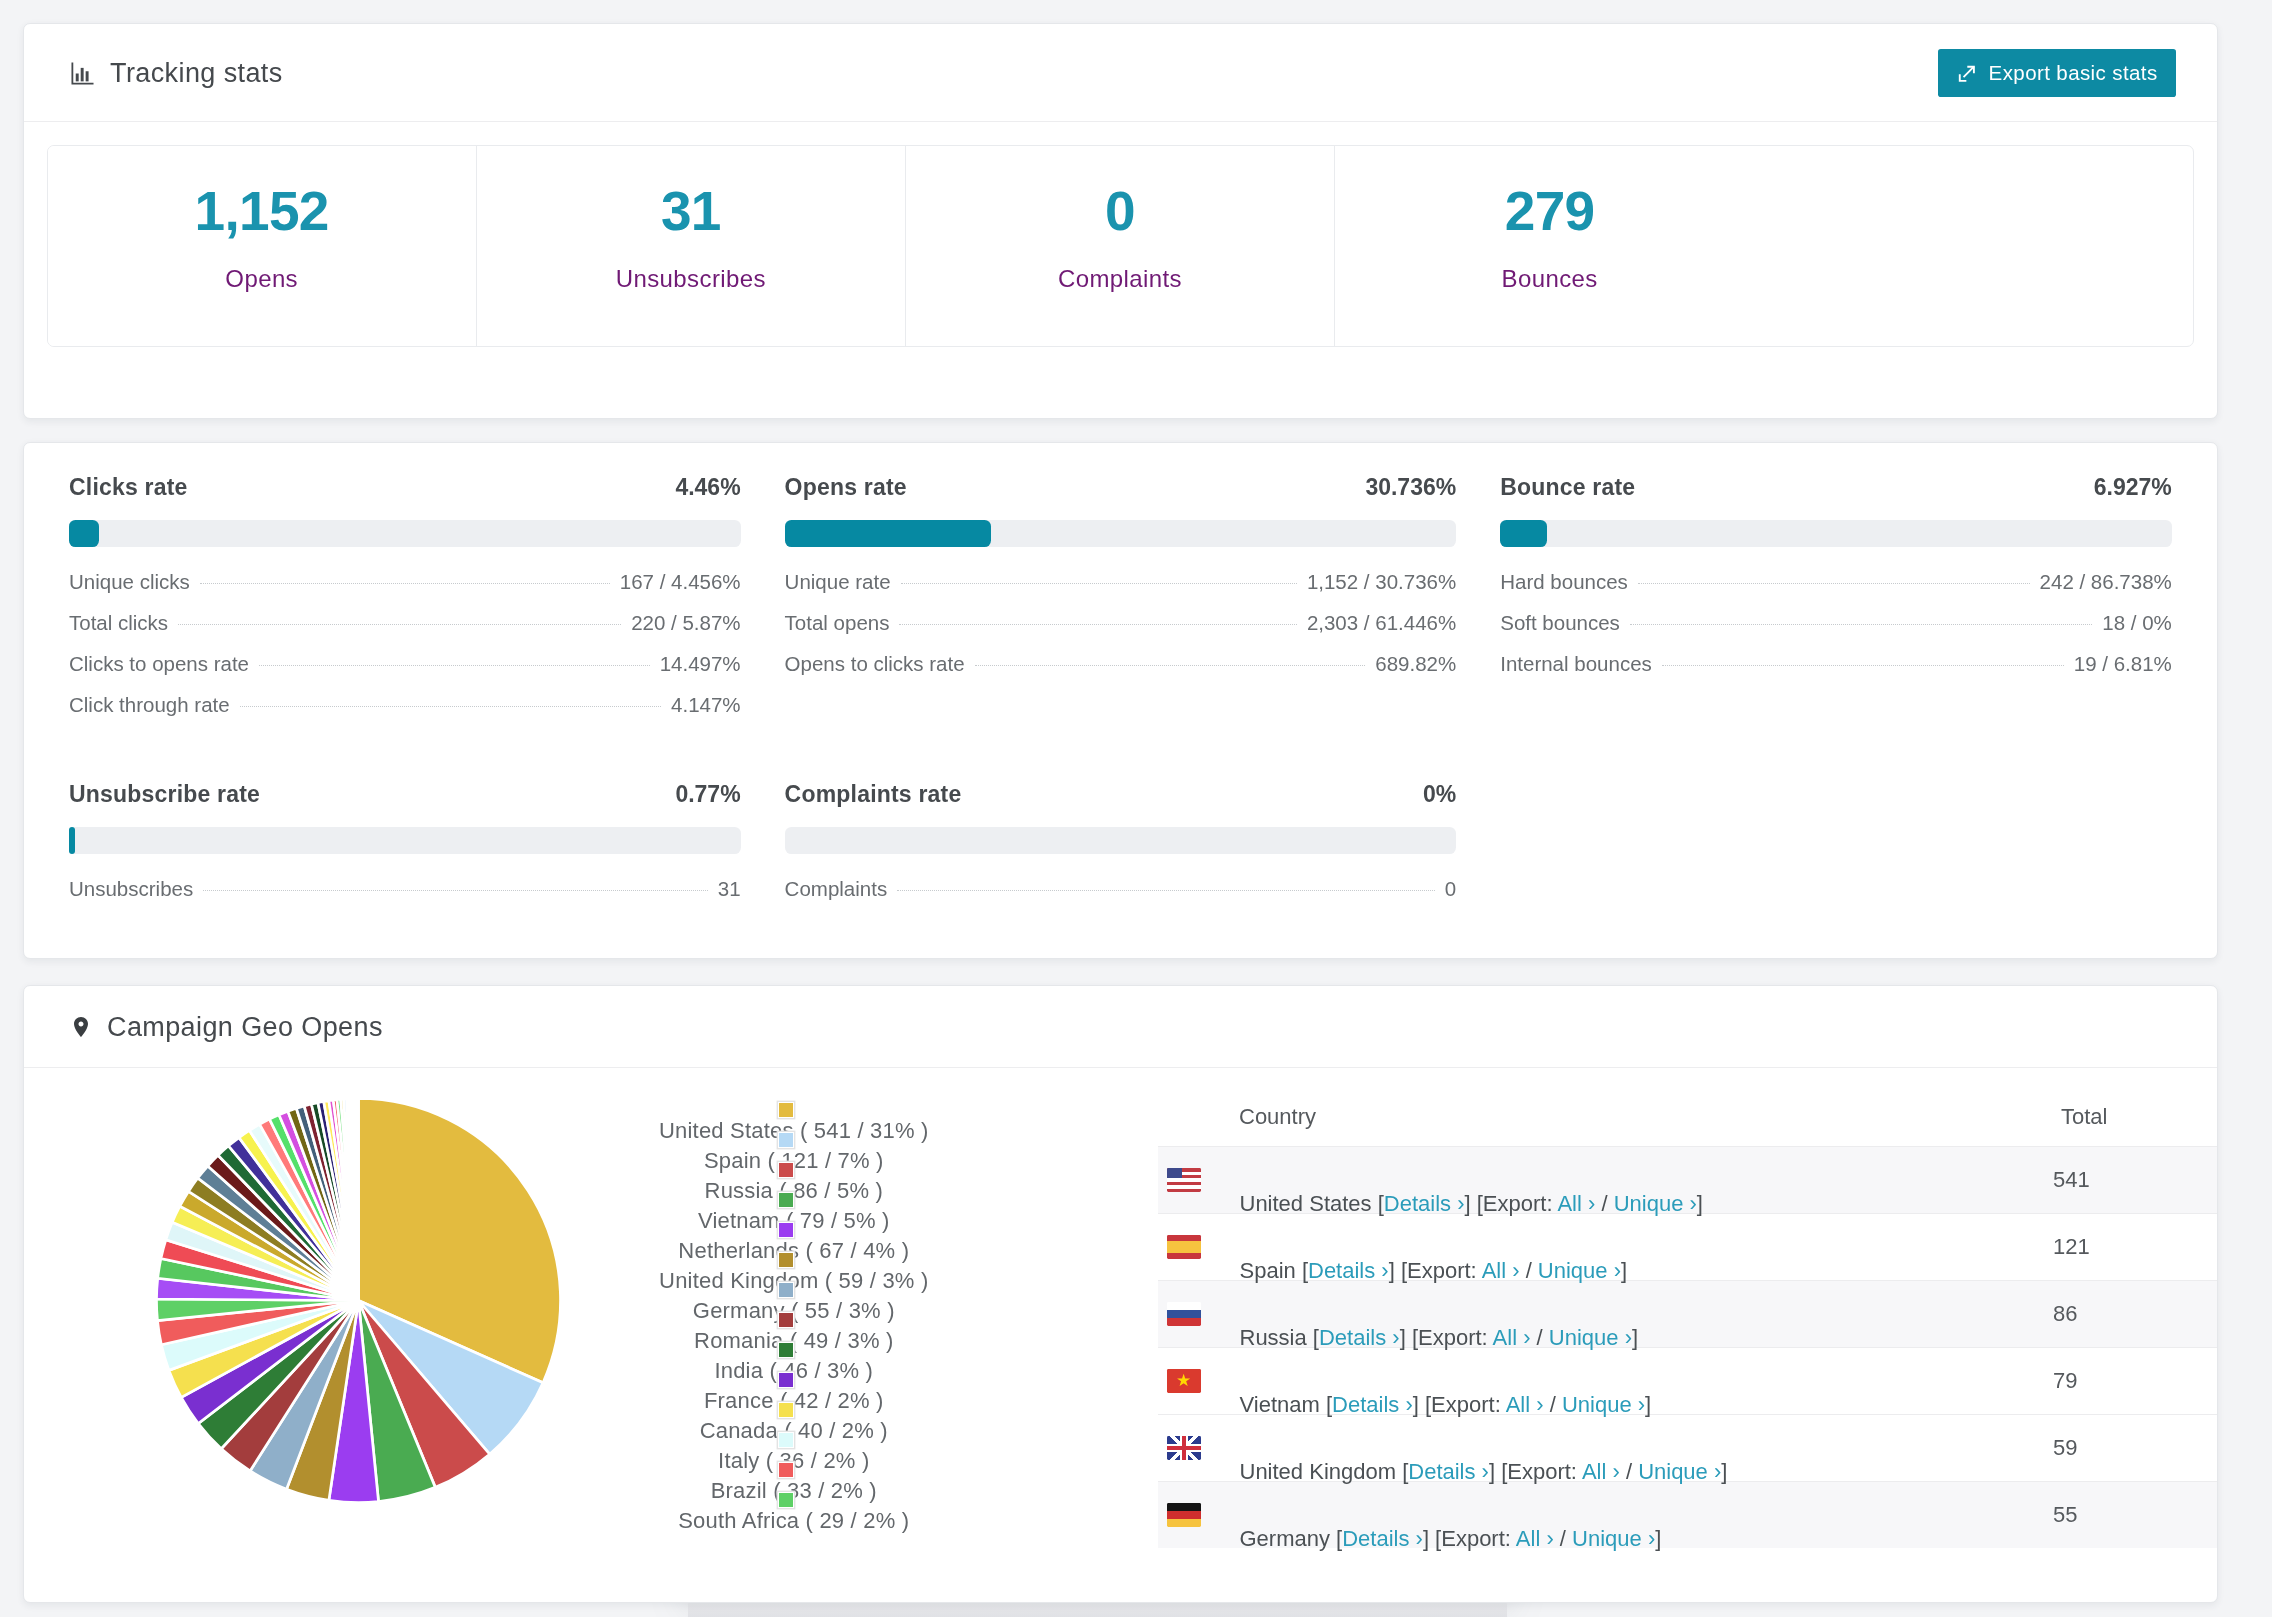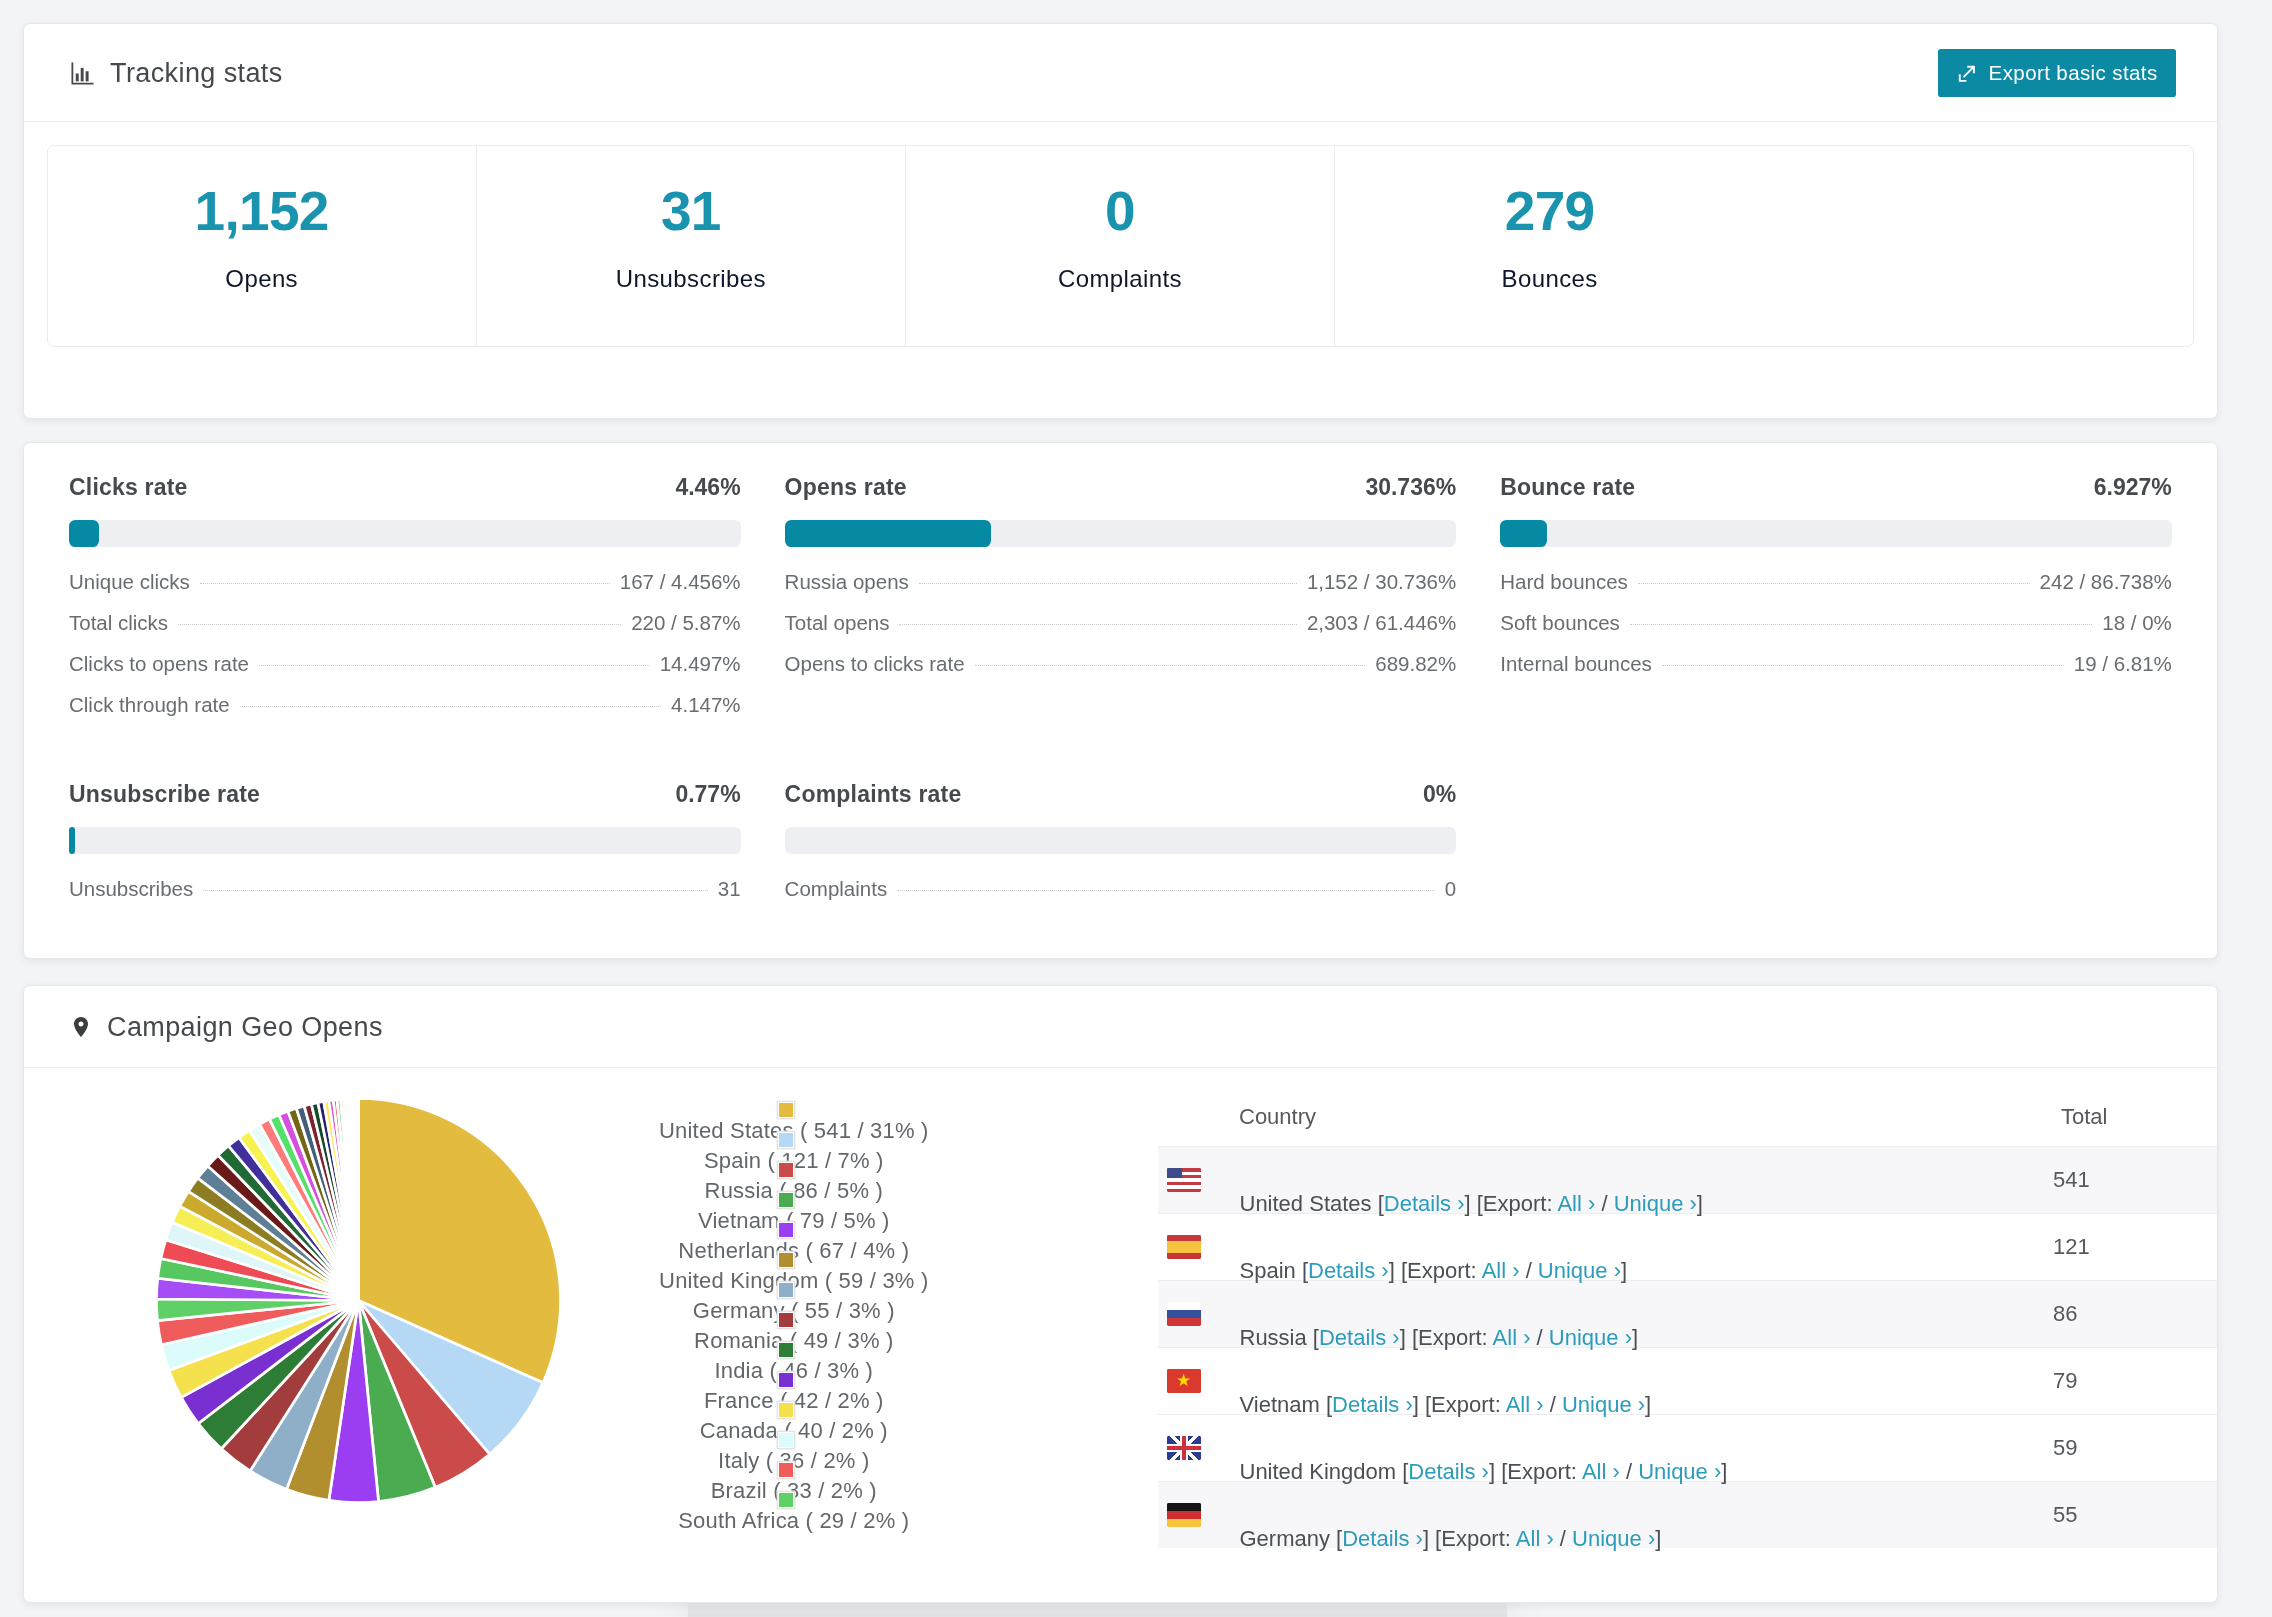--- a/index.html
+++ b/index.html
@@ -41,21 +41,21 @@
     display:grid; grid-template-columns:repeat(5,1fr);
     border:0.7px solid #e9ebee; border-radius:7px; overflow:hidden;
   }
   .stat-cell {
     height:200px; border-right:0.7px solid #e9ebee; background:#fff;
     display:flex; flex-direction:column; align-items:center; justify-content:center;
     padding-bottom:20px;
   }
   .stat-cell:last-child { border-right:none; }
   .stat-value { font-size:55px; font-weight:bold; color:#1a93ae; letter-spacing:-0.7px; }
-  .stat-label { font-size:24px; color:#0f172a; margin-top:22px; letter-spacing:0.4px; }
+  .stat-label { font-size:24px; color:#701a75; margin-top:22px; letter-spacing:0.4px; }
 
   
   .card-rates { margin-top:23px; padding:31px 22.6px 40px 45px; }
   .rates-grid { display:grid; grid-template-columns:1fr 1fr 1fr; column-gap:44px; row-gap:47px; padding-right:22.6px; }
   .rate-head { display:flex; justify-content:space-between; align-items:baseline; }
   .rate-title { font-size:23px; font-weight:bold; color:#464a4e; letter-spacing:0.2px; }
   .rate-value { font-size:23px; font-weight:bold; color:#464a4e; }
   .rate-bar { margin-top:19px; height:27px; background:#edeff2; border-radius:6.4px; position:relative; }
   .rate-fill { position:absolute; left:0; top:0; height:27px; background:#0689a2; border-radius:6.4px; }
   .rate-items { margin-top:23px; }
@@ -195,21 +195,21 @@
         <div class="rate-block">
           <div class="rate-head">
             <span class="rate-title">Opens rate</span>
             <span class="rate-value">30.736%</span>
           </div>
           <div class="rate-bar">
             <div class="rate-fill" style="width: 30.736%;"></div>
           </div>
           <div class="rate-items">
             <div class="rate-item">
-              <span class="item-label">Russia opens</span>
+              <span class="item-label">Unique rate</span>
               <span class="leader"></span>
               <span class="item-value">1,152 / 30.736%</span>
             </div>
             <div class="rate-item">
               <span class="item-label">Total opens</span>
               <span class="leader"></span>
               <span class="item-value">2,303 / 61.446%</span>
             </div>
             <div class="rate-item">
               <span class="item-label">Opens to clicks rate</span>

